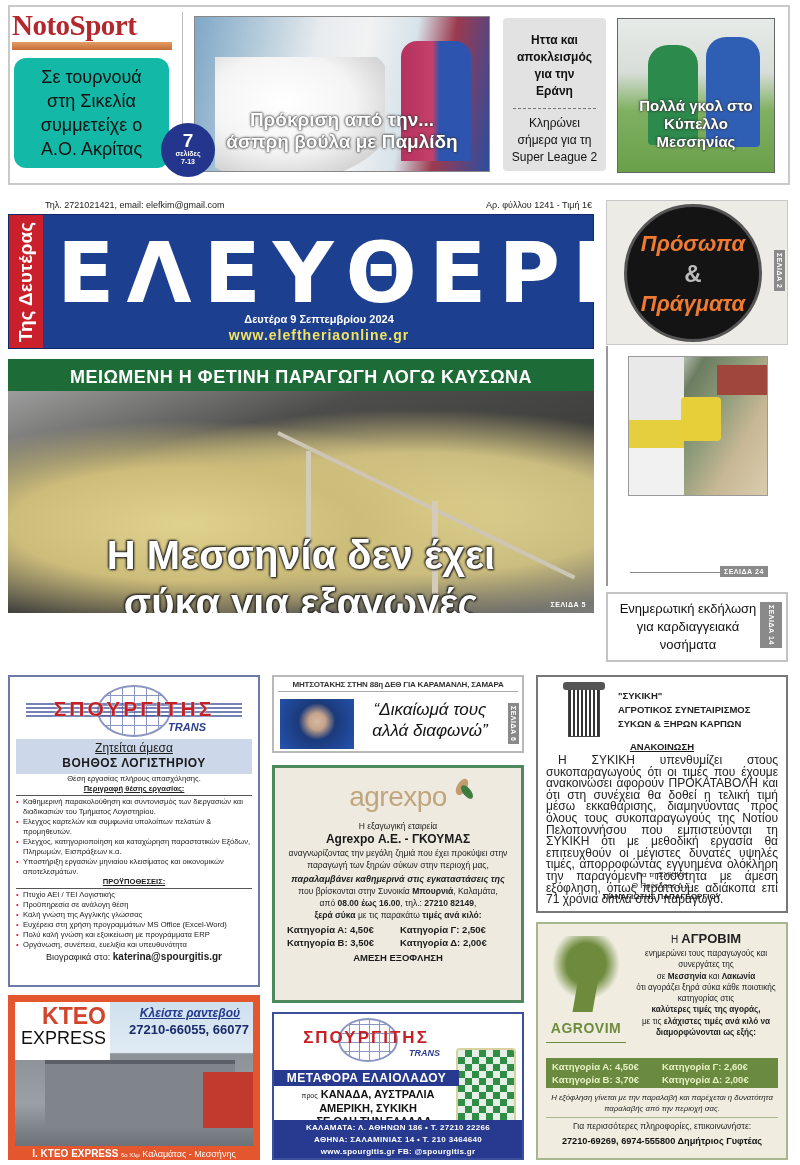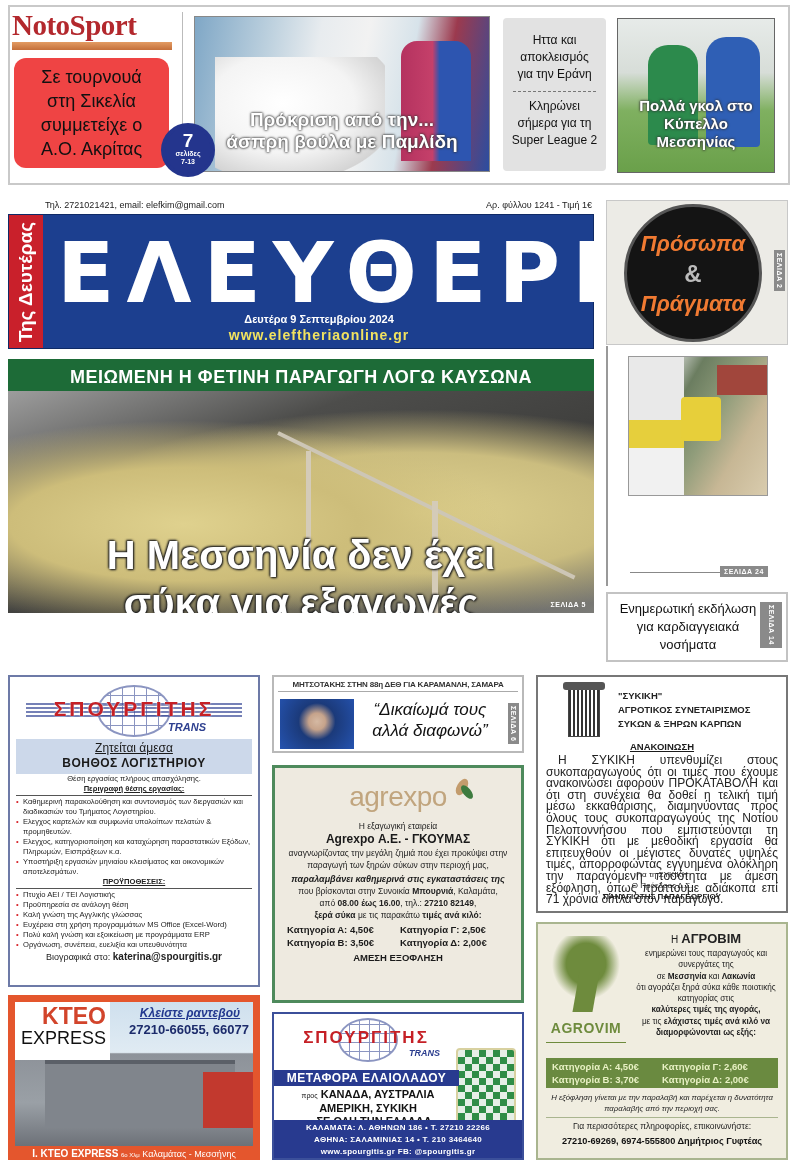--- a/index.html
+++ b/index.html
@@ -7,21 +7,21 @@
   body { font-family: "Liberation Sans", sans-serif; color: #1a1a1a; position: relative; }
 
   .abs { position: absolute; }
 
   
   .sport-strip { left: 8px; top: 5px; width: 782px; height: 180px; border: 2px solid #c9c9c9; background: #fff; }
   .noto-logo { left: 12px; top: 10px; width: 160px; height: 40px; }
   .noto-logo .brand { font-family: "Liberation Serif", serif; font-weight: bold; font-size: 29px; color: #b3282d; letter-spacing: -0.5px; line-height: 30px; }
   .noto-logo .bar { height: 8px; margin-top: 2px; background: linear-gradient(#e39b63, #c46f3a); }
   .noto-sep { left: 182px; top: 12px; width: 1px; height: 155px; background: #bbb; }
-  .noto-box { left: 14px; top: 58px; width: 155px; height: 110px; background: #ef4444; border-radius: 12px;
+  .noto-box { left: 14px; top: 58px; width: 155px; height: 110px; background: #14b8a6; border-radius: 12px;
     display: flex; align-items: center; justify-content: center; text-align: center; font-size: 18px; line-height: 24px; color: #111; }
   .badge7 { left: 163px; top: 125px; width: 50px; height: 50px; border-radius: 50%; background: #24358d;
     color: #fff; text-align: center; font-weight: bold; border: 2px dashed #24358d; box-shadow: 0 0 0 2px #24358d; }
   .badge7 .n { font-size: 19px; line-height: 19px; display: block; padding-top: 4px; }
   .badge7 .s { font-size: 7px; line-height: 8px; display: block; }
   .photo-main { left: 194px; top: 16px; width: 296px; height: 156px;
     background: linear-gradient(100deg, #7fa7c6 0%, #bfd2df 25%, #e8ecef 40%, #f2f2f2 55%, #d7e3ea 70%, #9c3a4e 82%, #2b4da0 100%); overflow: hidden; border: 1px solid #888; }
   .photo-main .ppl { position: absolute; left: 20px; top: 40px; width: 170px; height: 116px; background: radial-gradient(ellipse at 40% 40%, #fff 0%, #f4f4f4 50%, #d4d4d4 80%, transparent 81%); }
   .photo-main .jersey { position: absolute; right: 18px; top: 24px; width: 70px; height: 120px; border-radius: 16px 16px 0 0;
     background: linear-gradient(90deg, #b4325f 0%, #c5406a 45%, #2d55b0 55%, #2d55b0 100%); }
@@ -195,21 +195,21 @@
     <div>Πρόκριση από την...</div>
     <div>άσπρη βούλα με Παμλίδη</div>
   </div>
 </div>
 <div class="abs badge7">
   <span class="n">7</span>
   <span class="s">σελίδες</span>
   <span class="s">7-13</span>
 </div>
 <div class="abs mini-box">
-  <div style="padding:0 12px;">Ηττα και αποκλεισμός για την Εράνη</div>
+  <div style="padding:0 12px;font-weight:bold;">Ηττα και αποκλεισμός για την Εράνη</div>
   <div class="dash"></div>
   <div style="padding:0 6px;">Κληρώνει σήμερα για τη Super League 2</div>
 </div>
 <div class="abs photo-right">
   <div class="p1"></div>
   <div class="p2"></div>
   <div class="cap" style="padding:0 10px;">Πολλά γκολ στο Κύπελλο Μεσσηνίας</div>
 </div>
 
 <div class="abs contact-line">Τηλ. 2721021421, email: elefkim@gmail.com</div>

